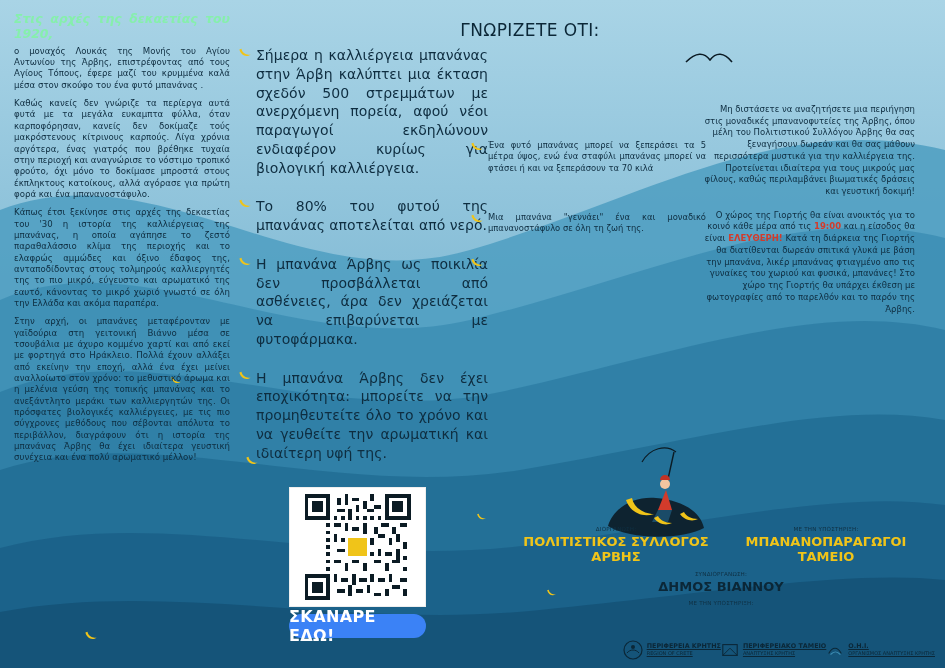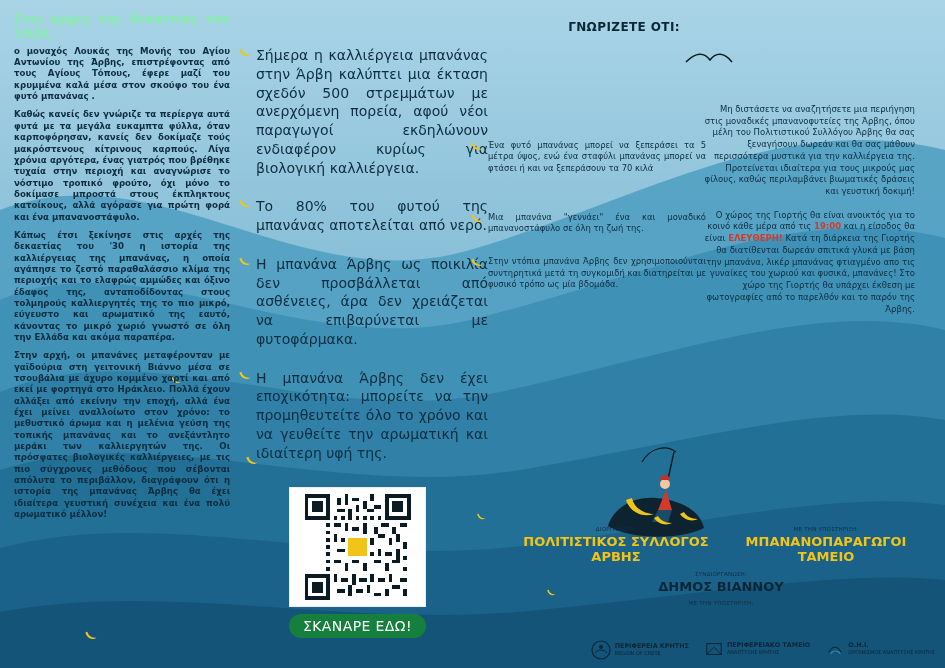--- a/index.html
+++ b/index.html
@@ -31,29 +31,29 @@
     text-align: justify;
   }
   .col-left .head {
     font-style: italic;
     font-weight: bold;
     font-size: 12.4px;
     line-height: 1.2;
     margin-bottom: 4px;
     color: #86efac;
   }
-  .col-left p { margin: 0 0 7px 0; font-weight: bold; }
+  .col-left p { margin: 0 0 7px 0; }
 
   .mid-title {
     position:absolute; z-index:6;
     left: 380px; top: 20px;
     width: 300px;
-    text-align: right;
-    font-weight: bold;
-    font-size: 12px;
+    text-align: center;
+    font-weight: normal;
+    font-size: 17px;
     color: #0b2737;
     letter-spacing: .4px;
   }
 
   .facts {
     position:absolute; z-index:6;
     left: 238px; top: 46px; width: 250px;
     font-size: 14px; color:#0e2d40;
   }
   .facts2 {
@@ -92,25 +92,25 @@
   }
   .qr-box {
     width: 137px; height: 120px;
     background:#fff; padding:6px;
     border:1px solid #eee;
   }
   .qr-canvas { width:100%; height:100%; display:block; }
   .scan-btn {
     margin-top: 7px;
     width: 137px; height: 24px;
-    background:#15803d;
+    background:#3b82f6;
     border-radius: 12px;
     color:#fff;
-    font-size: 14px;
-    font-weight: normal;
+    font-size: 16px;
+    font-weight: bold;
     display:flex; align-items:center; justify-content:center;
     letter-spacing:.4px;
   }
 
   
   .credits {
     position:absolute; z-index:7;
     right: 14px; bottom: 62px;
     width: 420px;
     color:#0d2c3e;
@@ -121,22 +121,22 @@
   .credits .cell { flex:1; }
   .credits .lbl { font-size:5.6px; letter-spacing:.2px; color:#0f3043; }
   .credits .val { font-size:13px; font-weight:bold; color:#f0c419; margin-top:2px; }
   .credits .val.blue { color:#0b2737; }
   .credits .center-block { text-align:center; margin-bottom:6px;}
   .credits .right-block { text-align:center; }
 
   .logos {
     position:absolute; z-index:7;
     right: 10px; bottom: 8px;
-    display:flex; align-items:flex-start; gap: 16px;
-    font-size: 6px; color:#0b2737;
+    display:flex; align-items:center; 
+    font-size: 6px; color:#0b2737;text-decoration:underline;
   }
   .logo-item { display:flex; align-items:center; gap:4px; }
   .logo-text { line-height:1.15; }
   .logo-text b { display:block; font-size:6.4px; }
   .logo-text span { display:block; font-size:5px; }
 
   
   .deco-ban { position:absolute; z-index:4; }
 
   
@@ -213,21 +213,20 @@
     <div class="fact" style="margin-bottom:22px;">
       <svg class="ban" viewBox="0 0 20 16">
           <path d="M2,3 C4,11 12,15 18,10 C13,12 6,8 5,2 Z" fill="#f0c419"></path>
         </svg>
       <span>Μια μπανάνα "γεννάει" ένα και μοναδικό μπανανοστάφυλο σε όλη τη ζωή της.</span>
     </div>
     <div class="fact">
       <svg class="ban" viewBox="0 0 20 16">
           <path d="M2,3 C4,11 12,15 18,10 C13,12 6,8 5,2 Z" fill="#f0c419"></path>
         </svg>
-      <span>Στην ντόπια μπανάνα Άρβης δεν χρησιμοποιούνται συντηρητικά μετά τη συγκομιδή και διατηρείται με φυσικό τρόπο ως μία βδομάδα.</span>
     </div>
   </div>
 
   <div class="col-right">
     <p>Μη διστάσετε να αναζητήσετε μια περιήγηση στις μοναδικές μπανανοφυτείες της Άρβης, όπου μέλη του Πολιτιστικού Συλλόγου Άρβης θα σας ξεναγήσουν δωρεάν και θα σας μάθουν περισσότερα μυστικά για την καλλιέργεια της. Προτείνεται ιδιαίτερα για τους μικρούς μας φίλους, καθώς περιλαμβάνει βιωματικές δράσεις και γευστική δοκιμή!</p>
     <p>
       <span>Ο χώρος της Γιορτής θα είναι ανοικτός για το κοινό κάθε μέρα από τις </span><span class="hl-red">19:00</span><span> και η είσοδος θα είναι </span><span class="hl-red">ΕΛΕΥΘΕΡΗ!</span><span> Κατά τη διάρκεια της Γιορτής θα διατίθενται δωρεάν σπιτικά γλυκά με βάση την μπανάνα, λικέρ μπανάνας φτιαγμένο απο τις γυναίκες του χωριού και φυσικά, μπανάνες! Στο χώρο της Γιορτής θα υπάρχει έκθεση με φωτογραφίες από το παρελθόν και το παρόν της Άρβης.</span>
     </p>
   </div>
 

